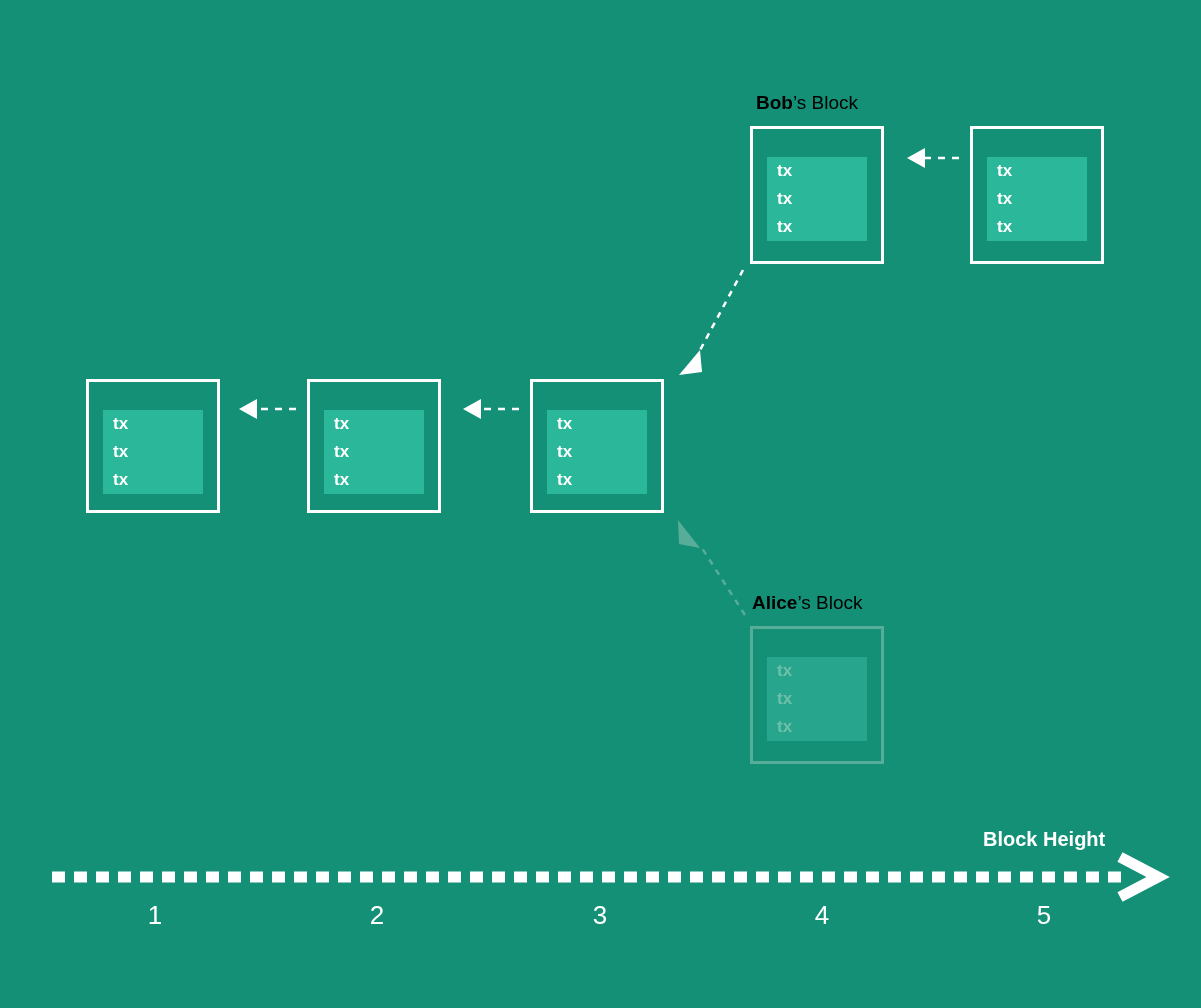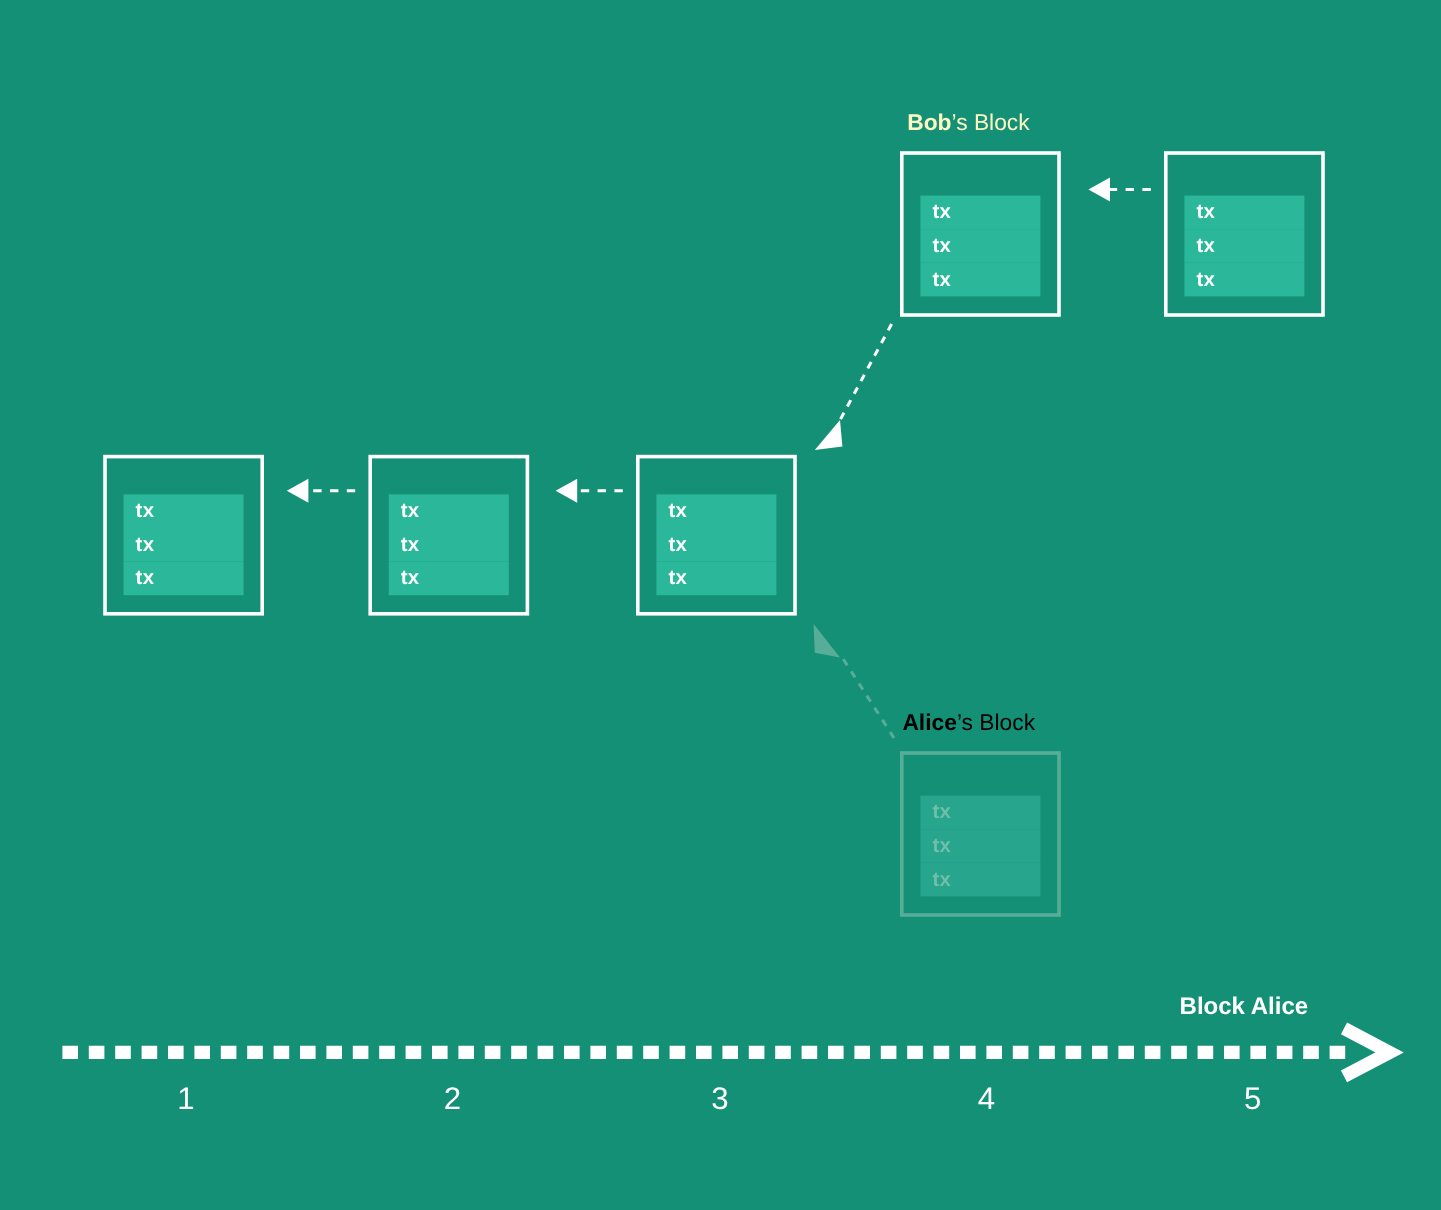--- a/index.html
+++ b/index.html
@@ -30,22 +30,22 @@
   }
 
   
   .block {
     position: absolute;
     box-sizing: border-box;
     border: 3px solid #ffffff;
     background: transparent;
     display: flex;
     flex-direction: column;
-    justify-content: flex-end;
-    padding: 14px 14px;
+    justify-content: flex-start;
+    padding: 28px 14px;
   }
   .block.faded {
     border-color: #58ad99;
   }
   .tx {
     box-sizing: border-box;
     height: 28px;
     background: #2bb89a;
     color: #ffffff;
     font-size: 17px;
@@ -55,21 +55,21 @@
     letter-spacing: 0.2px;
   }
   .block.faded .tx {
     background: #27a58d;
     color: #6fbfaa;
   }
 
   
   .block-label {
     position: absolute;
-    color: #fef9c3;
+    color: #000000;
     font-size: 19px;
     white-space: nowrap;
   }
   .block-label .owner {
     font-weight: bold;
   }
   .block-label.faded {
     color: #000000;
   }
 
@@ -128,21 +128,21 @@
   </svg>
 
   <div class="block-label" style="left:756px; top:92px;">
     <span class="owner">Bob</span><span>’s Block</span>
   </div>
 
   <div class="block-label faded" style="left:752px; top:592px;">
     <span class="owner">Alice</span><span>’s Block</span>
   </div>
 
-  <div class="axis-title" style="left:983px; top:828px;">Block Alice</div>
+  <div class="axis-title" style="left:983px; top:828px;">Block Height</div>
 
   <div id="blocks-root">
       <div class="block" style="left: 86px; top: 379px; width: 134px; height: 134px;">
         <div class="tx">tx</div>
         <div class="tx">tx</div>
         <div class="tx">tx</div>
       </div>
       <div class="block" style="left: 307px; top: 379px; width: 134px; height: 134px;">
         <div class="tx">tx</div>
         <div class="tx">tx</div>

